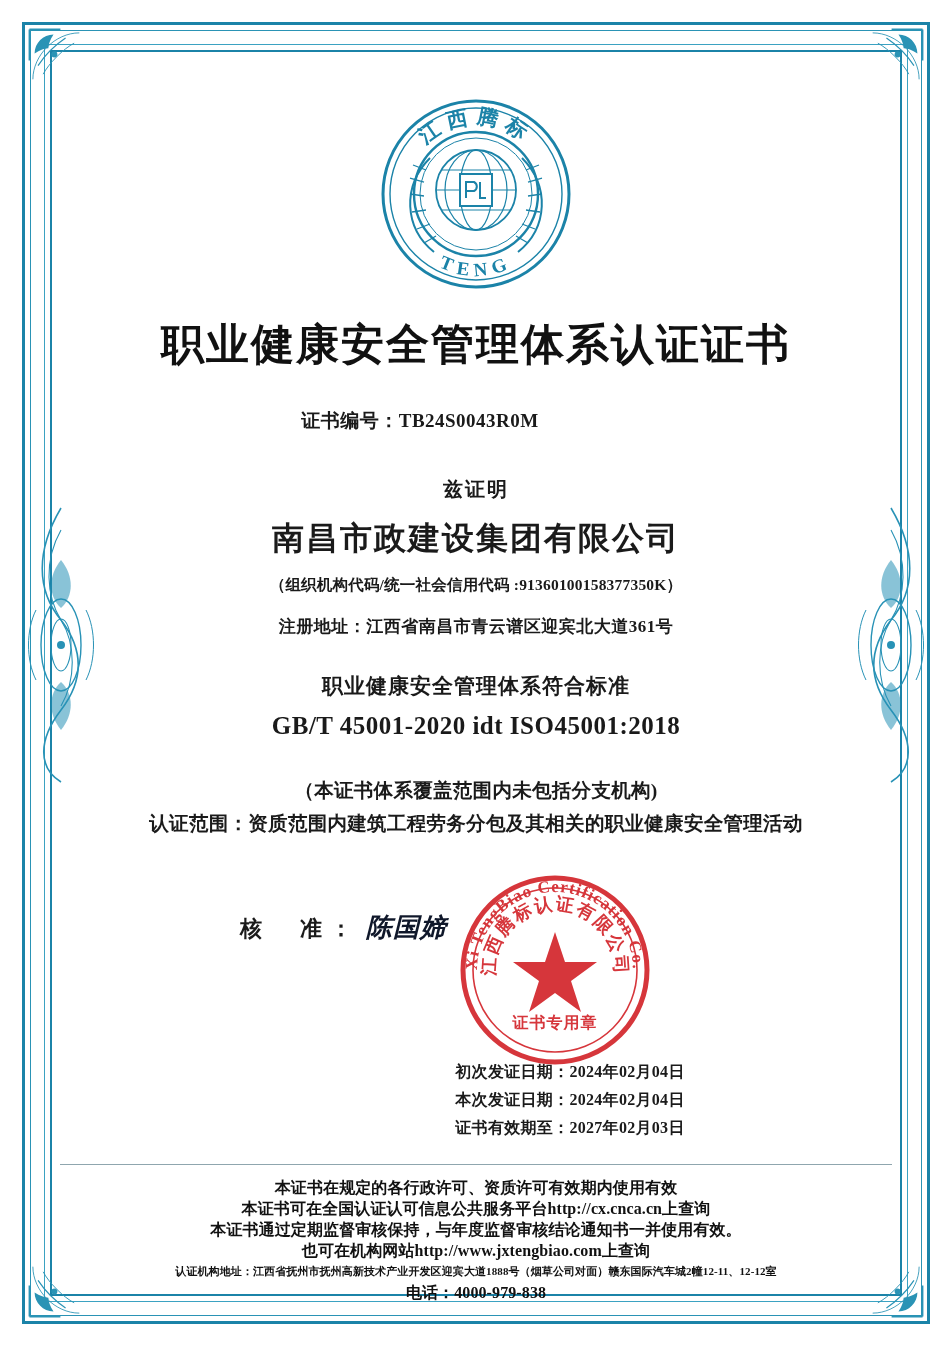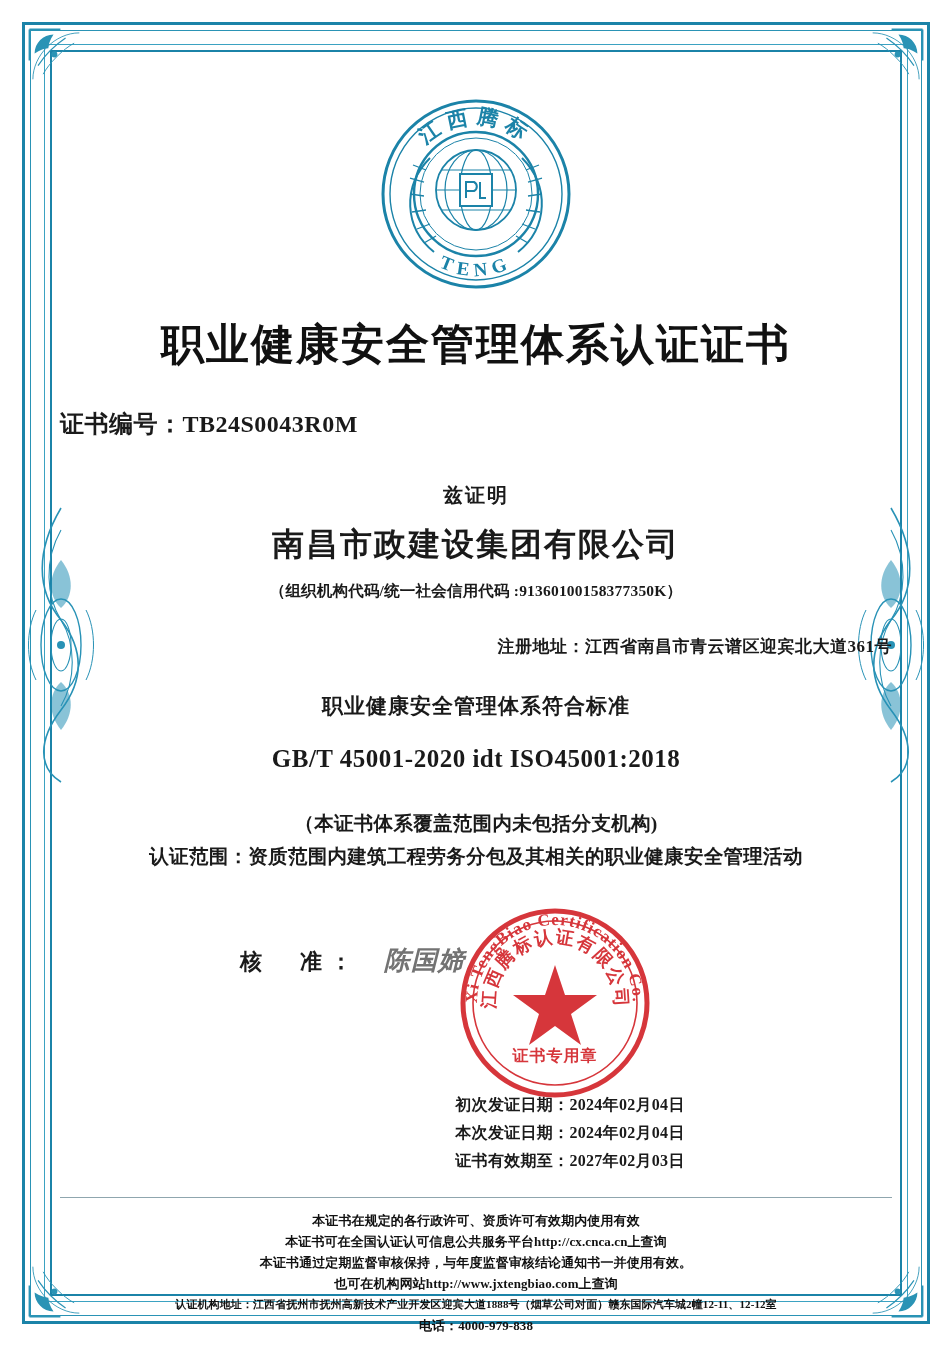--- a/index.html
+++ b/index.html
@@ -95,23 +95,23 @@
     margin-top: 14px;
     font-size: 43px;
     letter-spacing: 2px;
     font-weight: bold;
     color: #111;
     font-family: "Liberation Serif", "DejaVu Serif", serif;
   }
 
   .cert-no {
     margin-top: 34px;
-    font-size: 24px;
-    font-weight: bold;
-    text-align: left;
+    font-size: 19px;
+    font-weight: bold;
+    text-align: center;
     padding-right: 112px;
     letter-spacing: 0.5px;
   }
 
   .hereby {
     margin-top: 42px;
     font-size: 20px;
     font-weight: bold;
     letter-spacing: 2px;
   }
@@ -124,38 +124,37 @@
   }
 
   .code-line {
     margin-top: 14px;
     font-size: 15.5px;
     font-weight: bold;
     letter-spacing: 0.2px;
   }
 
   .addr-block {
-    margin-top: 30px;
-    text-align: right;
+    margin-top: 16px;
   }
   .addr-line {
     font-size: 17px;
     font-weight: bold;
     line-height: 30px;
     letter-spacing: 0.5px;
   }
 
   .standard-head {
     margin-top: 30px;
     font-size: 21px;
     font-weight: bold;
     letter-spacing: 1px;
   }
   .standard-code {
-    margin-top: 25px;
+    margin-top: 12px;
     font-size: 25px;
     font-weight: bold;
     letter-spacing: 0.5px;
   }
 
   .scope-block {
     margin-top: 34px;
     padding: 0 6px;
   }
   .scope-line {
@@ -173,28 +172,28 @@
   }
   .approver {
     position: absolute;
     left: 180px;
     top: 26px;
     font-size: 22px;
     font-weight: bold;
     letter-spacing: 1px;
     display: flex;
     align-items: baseline;
-    gap: 24px;
+    gap: 6px;
   }
   .approver .label { letter-spacing: 8px; }
   .approver .name {
     font-size: 26px;
     font-family: "Liberation Serif", "DejaVu Serif", serif;
     font-style: italic;
-    color: #737373;
+    color: #0f172a;
   }
 
   .seal {
     position: absolute;
     left: 395px;
     top: -14px;
     width: 200px;
     height: 200px;
     color: #d3252b;
     opacity: 0.92;
@@ -214,21 +213,21 @@
     letter-spacing: 0.3px;
   }
 
   
   .footer {
     margin-top: 22px;
     border-top: 1px solid #8fa6ae;
     padding-top: 12px;
   }
   .footer-line {
-    font-size: 13px;
+    font-size: 16px;
     font-weight: bold;
     line-height: 21px;
     letter-spacing: 0.1px;
     color: #111;
   }
   .footer-line.small {
     font-size: 11px;
   }
 </style>
 </head>

